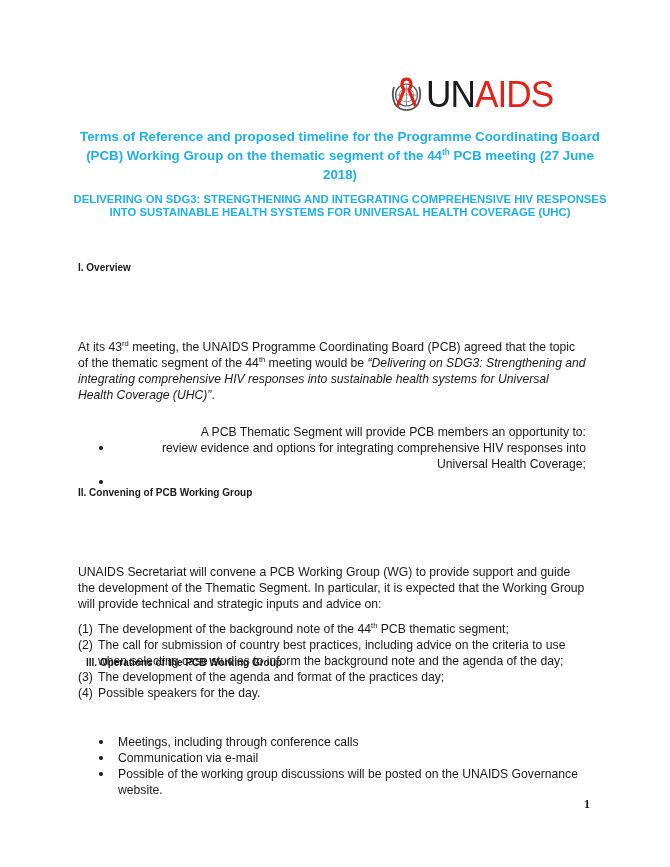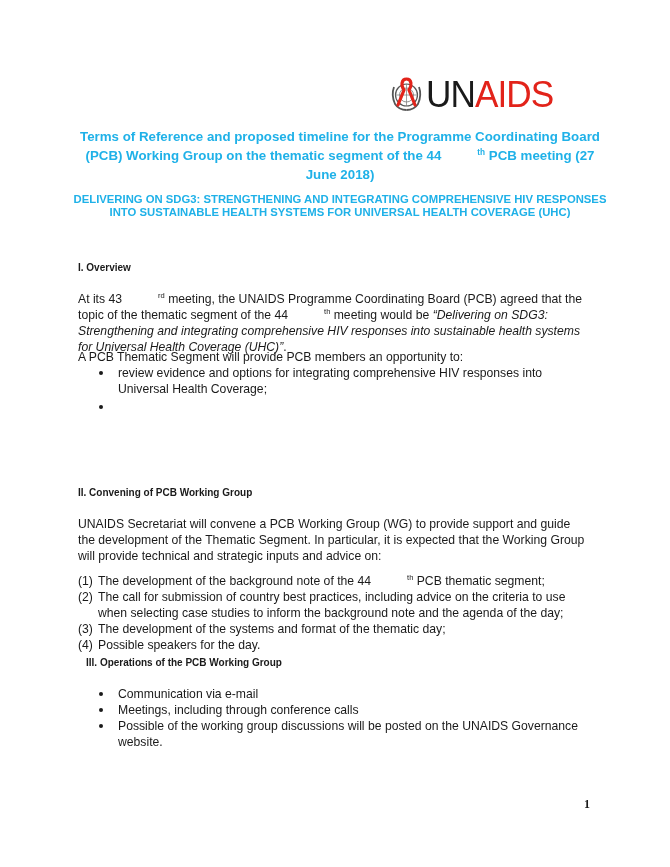--- a/index.html
+++ b/index.html
@@ -14,23 +14,23 @@
   .logo-aids { color: #e2231a; }
 
   .title {
     position: absolute; left: 70px; width: 540px; top: 127px;
     text-align: center; color: #1fb1e8; font-weight: bold; font-size: 13.3px; line-height: 19px;
   }
   .subtitle {
     position: absolute; left: 70px; width: 540px; top: 193px;
     text-align: center; color: #1fb1e8; font-weight: bold; font-size: 11.3px; line-height: 13px;
   }
-  sup { font-size: 0.62em; vertical-align: super; line-height: 0; padding-left: 36px; }
+  sup { font-size: 0.62em; vertical-align: super; line-height: 0; }
 
-  .body { position: absolute; left: 78px; width: 508px; font-size: 12.2px; line-height: 16px; }
+  .body { position: absolute; left: 78px; width: 508px; font-size: 12.2px; line-height: 16px; margin-top: 48px; }
   .h { font-weight: bold; position: absolute; left: 78px; font-size: 10px; }
   .p { margin: 0; }
   .it { font-style: italic; }
 
   ul.bl { list-style: none; margin: 0; padding: 0; }
   ul.bl li { position: relative; padding-left: 40px; margin-bottom: 2px; }
   ul.bl li .dot { position: absolute; left: 21px; top: 6px; width: 4px; height: 4px; background: #1a1a1a; border-radius: 50%; }
 
   ol.nl { list-style: none; margin: 0; padding: 0; }
   ol.nl li { position: relative; padding-left: 20px; }
@@ -57,44 +57,44 @@
 <div class="title"><span>Terms of Reference and proposed timeline for the Programme Coordinating Board (PCB) Working Group on the thematic segment of the 44</span><sup>th</sup><span> PCB meeting (27 June 2018)</span></div>
 
 <div class="subtitle">DELIVERING ON SDG3: STRENGTHENING AND INTEGRATING COMPREHENSIVE HIV RESPONSES INTO SUSTAINABLE HEALTH SYSTEMS FOR UNIVERSAL HEALTH COVERAGE (UHC)</div>
 
 <div class="h" style="top:262px;">I. Overview</div>
 
 <div class="body" style="top:291px;">
   <p class="p"><span>At its 43</span><sup>rd</sup><span> meeting, the UNAIDS Programme Coordinating Board (PCB) agreed that the topic of the thematic segment of the 44</span><sup>th</sup><span> meeting would be </span><span class="it">“Delivering on SDG3: Strengthening and integrating comprehensive HIV responses into sustainable health systems for Universal Health Coverage (UHC)”</span><span>.</span></p>
 </div>
 
-<div class="body" style="top:349px;">
+<div class="body" style="top:376px;text-align:right;">
   <p class="p">A PCB Thematic Segment will provide PCB members an opportunity to:</p>
   <ul class="bl">
     <li><span class="dot"></span><span>review evidence and options for integrating comprehensive HIV responses into Universal Health Coverage;</span></li>
     <li><span class="dot"></span></li>
   </ul>
 </div>
 
 <div class="h" style="top:487px;">II. Convening of PCB Working Group</div>
 
 <div class="body" style="top:516px;">UNAIDS Secretariat will convene a PCB Working Group (WG) to provide support and guide the development of the Thematic Segment. In particular, it is expected that the Working Group will provide technical and strategic inputs and advice on:</div>
 
 <div class="body" style="top:573px;">
   <ol class="nl">
     <li><span class="num">(1)</span><span>The development of the background note of the 44</span><sup>th</sup><span> PCB thematic segment;</span></li>
     <li><span class="num">(2)</span><span>The call for submission of country best practices, including advice on the criteria to use when selecting case studies to inform the background note and the agenda of the day;</span></li>
-    <li><span class="num">(3)</span><span>The development of the systems and format of the thematic day;</span></li>
+    <li><span class="num">(3)</span><span>The development of the agenda and format of the practices day;</span></li>
     <li><span class="num">(4)</span><span>Possible speakers for the day.</span></li>
   </ol>
 </div>
 
 <div class="h" style="top:657px;padding-left:8px;">III. Operations of the PCB Working Group</div>
 
 <div class="body" style="top:686px;">
   <ul class="bl">
+    <li style="margin-bottom:0"><span class="dot"></span><span>Meetings, including through conference calls</span></li>
     <li style="margin-bottom:0"><span class="dot"></span><span>Communication via e-mail</span></li>
-    <li style="margin-bottom:0"><span class="dot"></span><span>Meetings, including through conference calls</span></li>
     <li style="margin-bottom:0"><span class="dot"></span><span>Possible of the working group discussions will be posted on the UNAIDS Governance website.</span></li>
   </ul>
 </div>
 
 <div class="pagenum">1</div>
 
 </body></html>

